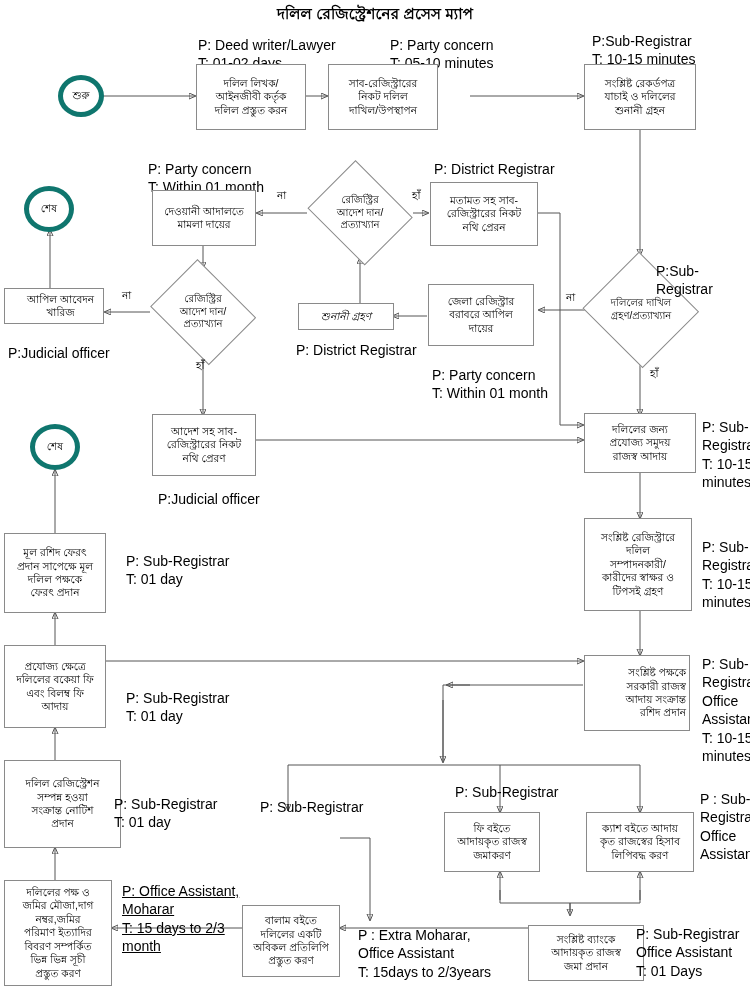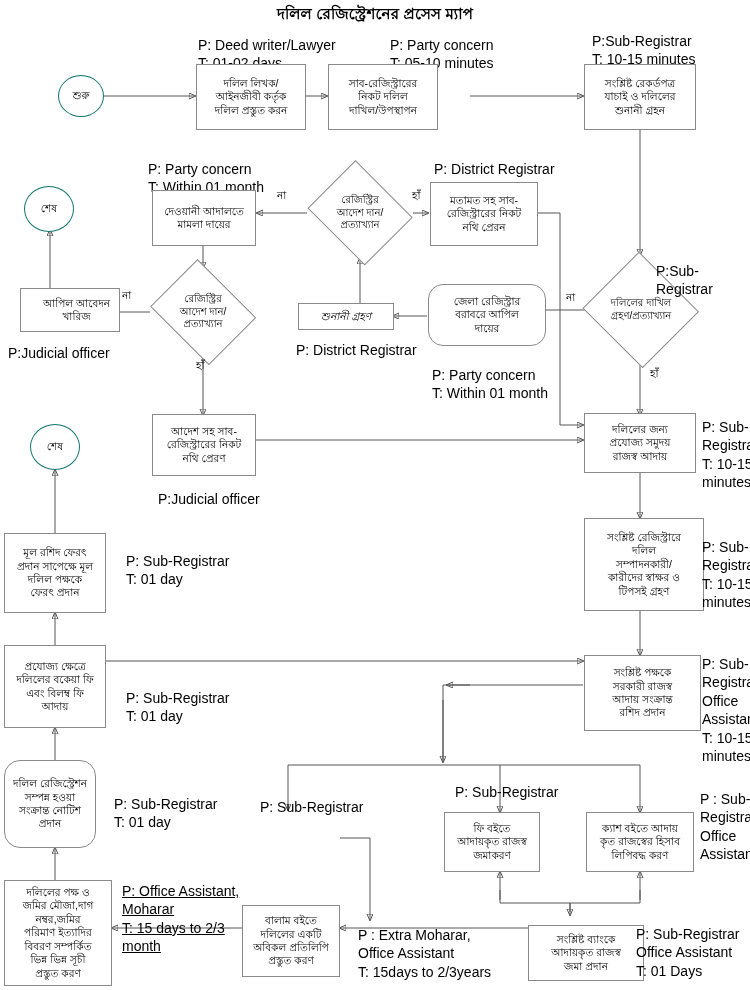--- a/index.html
+++ b/index.html
@@ -10,21 +10,21 @@
   .title{position:absolute;left:0;top:2px;width:750px;text-align:center;
          font-size:15px;font-weight:bold;letter-spacing:.2px;}
 
   
   .box{position:absolute;box-sizing:border-box;border:1px solid #8a8a8a;
        background:#fff;display:flex;align-items:center;justify-content:center;
        text-align:center;font-size:10.5px;line-height:1.28;padding:2px 3px;}
   .box span{display:block;width:100%;}
 
   
-  .term{position:absolute;box-sizing:border-box;border:1px solid #0f766e;
+  .term{position:absolute;box-sizing:border-box;border:5px solid #0f766e;
         border-radius:50%;background:#fff;display:flex;align-items:center;
         justify-content:center;font-size:10.5px;text-align:center;}
 
   
   .dia{position:absolute;box-sizing:border-box;display:flex;align-items:center;
        justify-content:center;}
   .dia .dshape{position:absolute;left:50%;top:50%;width:70.7%;height:70.7%;
        transform:translate(-50%,-50%) rotate(45deg);border:1px solid #8a8a8a;
        background:#fff;}
   .dia .dtxt{position:relative;z-index:2;text-align:center;font-size:10px;
@@ -160,38 +160,38 @@
     <div class="dtxt">রেজিস্ট্রির<br>আদেশ দান/<br>প্রত্যাখ্যান</div>
   </div>
   <div class="elab" style="left:277px;top:190px;">না</div>
   <div class="elab" style="left:412px;top:190px;">হাঁ</div>
 
   <div class="ann" style="left:434px;top:160px;">P: District Registrar</div>
   <div class="box" style="left:430px;top:182px;width:108px;height:64px;">
     <span>মতামত সহ সাব-<br>রেজিস্ট্রারের নিকট<br>নথি প্রেরন</span>
   </div>
 
-  <div class="box" style="left:20px;top:288px;width:100px;height:44px;padding-left:16px;">
+  <div class="box" style="left:4px;top:288px;width:100px;height:36px;padding-left:16px;">
     <span>আপিল আবেদন<br>খারিজ</span>
   </div>
   <div class="ann" style="left:8px;top:344px;">P:Judicial officer</div>
 
   <div class="dia" style="left:146px;top:266px;width:114px;height:92px;">
     <div class="dshape"></div>
     <div class="dtxt">রেজিস্ট্রির<br>আদেশ দান/<br>প্রত্যাখ্যান</div>
   </div>
   <div class="elab" style="left:122px;top:290px;">না</div>
   <div class="elab" style="left:196px;top:360px;">হাঁ</div>
 
   <div class="box" style="left:298px;top:303px;width:96px;height:27px;font-style:italic;">
     <span>শুনানী গ্রহণ</span>
   </div>
   <div class="ann" style="left:296px;top:341px;">P: District Registrar</div>
 
-  <div class="box" style="left:428px;top:284px;width:118px;height:62px;border-radius:15px;">
+  <div class="box" style="left:428px;top:284px;width:106px;height:62px;">
     <span>জেলা রেজিস্ট্রার<br>বরাবরে আপিল<br>দায়ের</span>
   </div>
   <div class="ann" style="left:432px;top:366px;">P: Party concern<br>T: Within 01 month</div>
 
   <div class="dia" style="left:582px;top:255px;width:118px;height:110px;">
     <div class="dshape"></div>
     <div class="dtxt">দলিলের দাখিল<br>গ্রহণ/প্রত্যাখ্যান</div>
   </div>
   <div class="ann" style="left:656px;top:262px;">P:Sub-Registrar</div>
   <div class="elab" style="left:566px;top:292px;">না</div>
@@ -204,41 +204,41 @@
   <div class="box" style="left:152px;top:414px;width:104px;height:62px;">
     <span>আদেশ সহ সাব-<br>রেজিস্ট্রারের নিকট<br>নথি প্রেরণ</span>
   </div>
   <div class="ann" style="left:158px;top:490px;">P:Judicial officer</div>
 
   <div class="box" style="left:584px;top:413px;width:112px;height:60px;">
     <span>দলিলের জন্য<br>প্রযোজ্য সমুদয়<br>রাজস্ব আদায়</span>
   </div>
   <div class="ann" style="left:702px;top:418px;">P: Sub-<br>Registrar<br>T: 10-15<br>minutes</div>
 
-  <div class="box" style="left:584px;top:518px;width:120px;height:93px;">
+  <div class="box" style="left:584px;top:518px;width:108px;height:93px;">
     <span>সংশ্লিষ্ট রেজিস্ট্রারে<br>দলিল<br>সম্পাদনকারী/<br>কারীদের স্বাক্ষর ও<br>টিপসই গ্রহণ</span>
   </div>
   <div class="ann" style="left:702px;top:538px;">P: Sub-<br>Registrar<br>T: 10-15<br>minutes</div>
 
   <div class="box" style="left:4px;top:533px;width:102px;height:80px;text-align:center;">
     <span>মূল রশিদ ফেরৎ<br>প্রদান সাপেক্ষে মূল<br>দলিল পক্ষকে<br>ফেরৎ প্রদান</span>
   </div>
   <div class="ann" style="left:126px;top:552px;">P: Sub-Registrar<br>T: 01 day</div>
 
   <div class="box" style="left:4px;top:645px;width:102px;height:83px;">
     <span>প্রযোজ্য ক্ষেত্রে<br>দলিলের বকেয়া ফি<br>এবং বিলম্ব ফি<br>আদায়</span>
   </div>
   <div class="ann" style="left:126px;top:689px;">P: Sub-Registrar<br>T: 01 day</div>
 
-  <div class="box" style="left:584px;top:655px;width:117px;height:76px;">
+  <div class="box" style="left:584px;top:655px;width:106px;height:76px;text-align:right;">
     <span>সংশ্লিষ্ট পক্ষকে<br>সরকারী রাজস্ব<br>আদায় সংক্রান্ত<br>রশিদ প্রদান</span>
   </div>
   <div class="ann" style="left:702px;top:655px;">P: Sub-<br>Registrar,<br>Office<br>Assistant<br>T: 10-15<br>minutes</div>
 
-  <div class="box" style="left:4px;top:760px;width:92px;height:88px;border-radius:16px;">
+  <div class="box" style="left:4px;top:760px;width:117px;height:88px;">
     <span>দলিল রেজিস্ট্রেশন<br>সম্পন্ন হওয়া<br>সংক্রান্ত নোটিশ<br>প্রদান</span>
   </div>
   <div class="ann" style="left:114px;top:795px;">P: Sub-Registrar<br>T: 01 day</div>
 
   <div class="ann" style="left:260px;top:798px;">P: Sub-Registrar</div>
 
   <div class="ann" style="left:455px;top:783px;">P: Sub-Registrar</div>
   <div class="box" style="left:444px;top:812px;width:96px;height:60px;">
     <span>ফি বইতে<br>আদায়কৃত রাজস্ব<br>জমাকরণ</span>
   </div>

